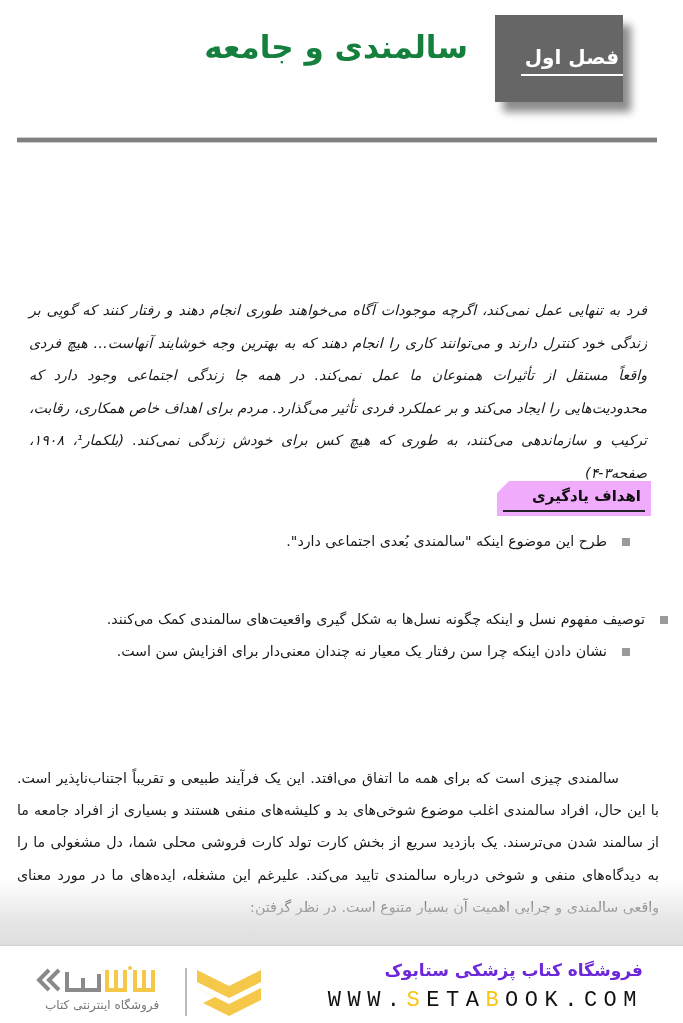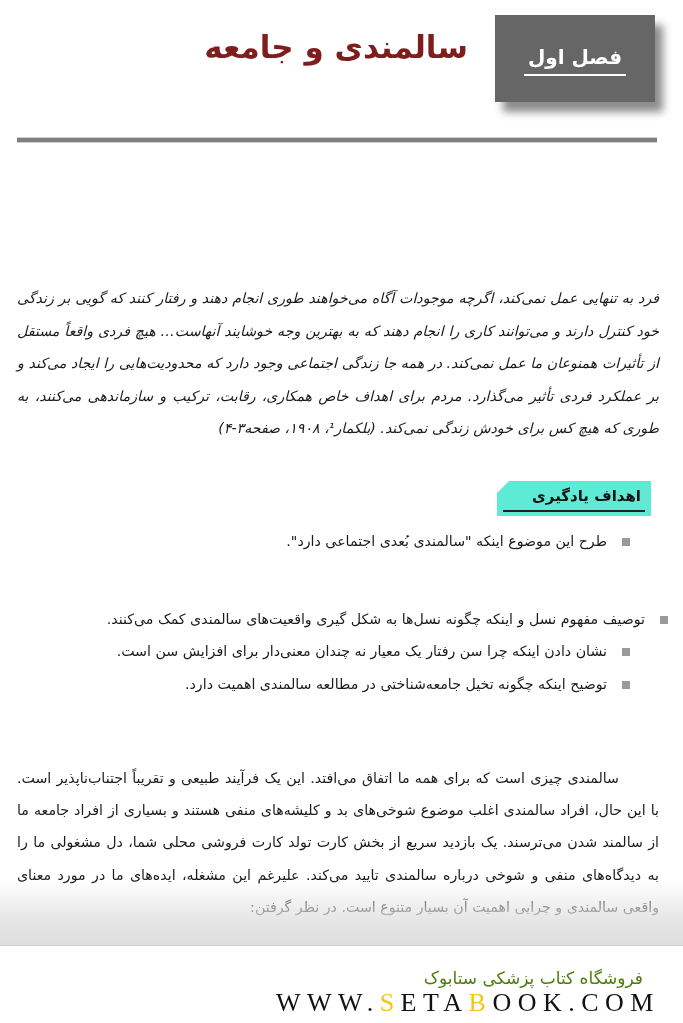--- a/index.html
+++ b/index.html
@@ -5,53 +5,53 @@
   html, body { margin:0; padding:0; }
   body {
     width:683px; height:1023px; overflow:hidden; position:relative;
     background:#ffffff; color:#1a1a1a;
     font-family: "DejaVu Sans", "Liberation Sans", sans-serif;
   }
   .page { position:absolute; left:0; top:0; width:683px; height:1023px; direction:rtl; }
 
   
   .chapter-badge {
-    position:absolute; left:495px; top:15px; width:160px; height:87px;
+    position:absolute; left:495px; top:15px; width:128px; height:87px;
     background:#666666;
     box-shadow: 8px 10px 8px rgba(0,0,0,0.45);
-    display:flex; align-items:center; justify-content:center;
+    display:flex; align-items:center; justify-content:flex-start;
   }
   .chapter-badge span {
     color:#ffffff; font-weight:bold; font-size:20px;
     border-bottom:2px solid #ffffff; padding:0 4px 2px 4px; line-height:30px;
   }
 
   .chapter-title {
     position:absolute; right:215px; top:22px;
-    font-size:31px; font-weight:bold; color:#7f1d1d; line-height:50px;
+    font-size:31px; font-weight:bold; color:#15803d; line-height:50px;
     white-space:nowrap;
   }
 
   .title-rule {
     position:absolute; left:17px; top:137px; width:640px; height:4px;
     background:#808080; border-top:1px solid #cfcfcf; border-bottom:1px solid #cfcfcf;
   }
 
   
   .quote {
     position:absolute; left:17px; top:282px; width:642px;
     font-size:14.2px; line-height:32.5px; text-align:justify; font-style:italic;
     color:#1a1a1a;
   }
-  .quote p { margin:0; }
+  .quote p { margin:12px; }
 
   
   .objectives-header {
     position:absolute; right:32px; top:481px; width:154px; height:35px;
-    background:#5eead4;
+    background:#f0abfc;
     clip-path: polygon(12px 0, 100% 0, 100% 100%, 0 100%, 0 12px);
   }
   .objectives-header span {
     position:absolute; right:6px; top:2px; left:6px;
     font-size:15px; font-weight:bold; color:#111; text-align:right;
     border-bottom:2px solid #222; line-height:27px; padding-right:4px;
   }
 
   .objectives {
     position:absolute; right:56px; top:525px; width:610px;
@@ -72,25 +72,25 @@
   .fade {
     position:absolute; left:0; top:880px; width:683px; height:66px;
     background: linear-gradient(to bottom, rgba(230,230,230,0) 0%, rgba(226,226,226,0.85) 60%, #dedede 100%);
     pointer-events:none;
   }
   .fade-line { position:absolute; left:0; top:945px; width:683px; height:1px; background:#d0d0d0; }
 
   
   .footer { position:absolute; left:0; top:946px; width:683px; height:77px; background:#ffffff; }
   .footer-store {
-    position:absolute; right:40px; top:22px; font-size:17px; color:#4d7c0f; white-space:nowrap;
+    position:absolute; right:40px; top:14px; font-size:17px; color:#6d28d9; white-space:nowrap;font-weight:bold;
   }
   .footer-url {
-    position:absolute; right:23px; top:42px; direction:ltr;
-    font-family:Liberation Serif, serif; font-size:26px; letter-spacing:6.5px; color:#111;
+    position:absolute; right:40px; top:42px; direction:ltr;
+    font-family:Liberation Mono, monospace; font-size:22px; letter-spacing:6.5px; color:#111;
   }
   .footer-url .hl { color:#f5c518; }
 
   .logo { position:absolute; left:35px; top:964px; width:230px; height:56px; direction:ltr; }
   .logo .divider { position:absolute; left:150px; top:4px; width:2px; height:48px; background:#bbbbbb; }
   .logo .brand-sub { position:absolute; left:10px; top:34px; font-size:12px; color:#777; direction:rtl; white-space:nowrap; }
 </style>
 </head>
 <body>
 
@@ -109,29 +109,45 @@
   </div>
 
   <div class="objectives-header">
     <span>اهداف یادگیری</span>
   </div>
 
   <ul class="objectives">
     <li><span class="bullet"></span><span>طرح این موضوع اینکه "سالمندی بُعدی اجتماعی دارد".</span></li>
     <li style="margin-right:-38px;margin-top:45px;"><span class="bullet"></span><span>توصیف مفهوم نسل و اینکه چگونه نسل‌ها به شکل گیری واقعیت‌های سالمندی کمک می‌کنند.</span></li>
     <li><span class="bullet"></span><span>نشان دادن اینکه چرا سن رفتار یک معیار نه چندان معنی‌دار برای افزایش سن است.</span></li>
-    <li><span class="bullet"></span><span>توضیح اینکه چگونه تخیل جامعه‌شناختی در مطالعه سالمندی اهمیت دارد.</span></li>
   </ul>
 
   <div class="body-text">
     <p>سالمندی چیزی است که برای همه ما اتفاق می‌افتد. این یک فرآیند طبیعی و تقریباً اجتناب‌ناپذیر است. با این حال، افراد سالمندی اغلب موضوع شوخی‌های بد و کلیشه‌های منفی هستند و بسیاری از افراد جامعه ما از سالمند شدن می‌ترسند. یک بازدید سریع از بخش کارت تولد کارت فروشی محلی شما، دل مشغولی ما را به دیدگاه‌های منفی و شوخی درباره سالمندی تایید می‌کند. علیرغم این مشغله، ایده‌های ما در مورد معنای واقعی سالمندی و چرایی اهمیت آن بسیار متنوع است. در نظر گرفتن:</p>
   </div>
 
   <div class="fade"></div>
   <div class="fade-line"></div>
 
   <div class="footer">
     <div class="footer-store">فروشگاه کتاب پزشکی ستابوک</div>
     <a class="footer-url"><span>WWW.</span><span class="hl">S</span><span>ETA</span><span class="hl">B</span><span>OOK.COM</span></a>
   </div>
 
+  <div class="logo">
+    <svg width="70" height="56" style="position:absolute;left:160px;top:0;">
+      <polygon points="2,6 34,22 66,6 66,18 34,34 2,18" fill="#f5c84a"></polygon>
+      <polygon points="2,24 34,40 66,24 66,36 34,52 2,36" fill="#f5c84a"></polygon>
+      <polygon points="2,24 20,33 2,42" fill="#ffffff"></polygon>
+    </svg>
+    <div class="divider"></div>
+    <svg width="140" height="34" style="position:absolute;left:0;top:0;">
+      <polyline points="14,6 4,16 14,26" fill="none" stroke="#8a8a8a" stroke-width="4"></polyline>
+      <polyline points="24,6 14,16 24,26" fill="none" stroke="#8a8a8a" stroke-width="4"></polyline>
+      <path d="M32 8 L32 26 L64 26 L64 10" fill="none" stroke="#8a8a8a" stroke-width="4"></path>
+      <path d="M48 14 L48 26" stroke="#8a8a8a" stroke-width="4"></path>
+      <path d="M72 6 L72 26 L90 26 L90 6 M81 6 L81 26 M100 6 L100 26 L118 26 L118 6 M109 6 L109 26" fill="none" stroke="#f5c84a" stroke-width="4"></path>
+      <circle cx="95" cy="4" r="2" fill="#f5c84a"></circle>
+    </svg>
+    <div class="brand-sub">فروشگاه اینترنتی کتاب</div>
+  </div>
 
 </div>
 
 </body></html>

